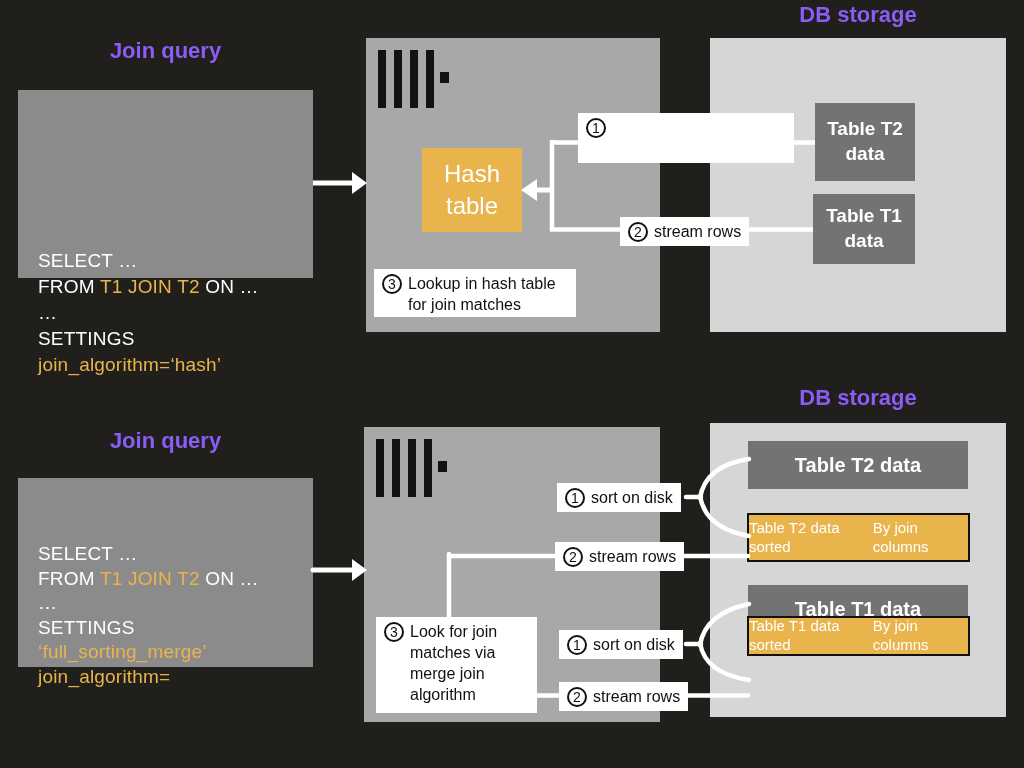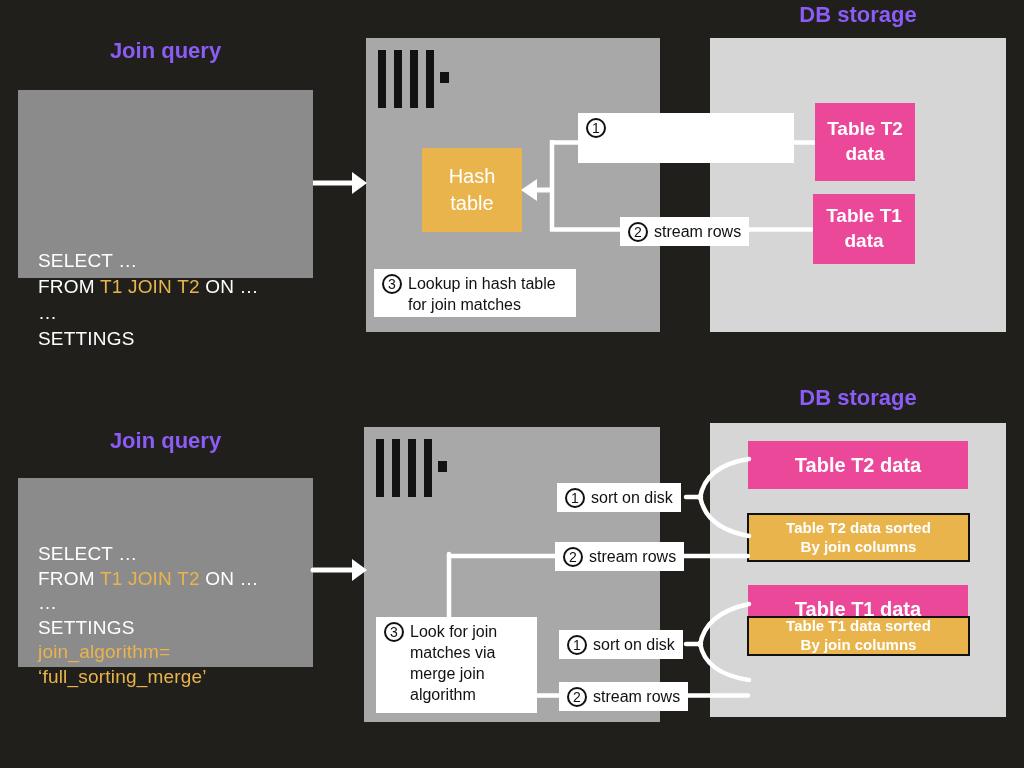--- a/index.html
+++ b/index.html
@@ -20,34 +20,34 @@
     position:absolute;left:20px;color:#ffffff;font-size:19px;font-weight:500;
     letter-spacing:.2px;white-space:nowrap;margin-top:42px;
   }
   .yellow{color:#e9b44c;}
   .server-box{position:absolute;background:#a8a8a8;z-index:1;}
   .db-box{position:absolute;background:#d6d6d6;z-index:1;}
   .ch-logo{position:absolute;left:12px;top:12px;display:flex;align-items:center;z-index:2;}
   .ch-logo .bar{width:8px;height:58px;background:#121212;margin-right:8px;}
   .ch-logo .dot{width:9px;height:11px;background:#121212;margin-left:-2px;transform:translateY(-2px);}
   .hash-box{
-    position:absolute;background:#e9b44c;color:#ffffff;font-size:20px;font-weight:500;
+    position:absolute;background:#e9b44c;color:#ffffff;font-size:24px;font-weight:500;
     display:flex;align-items:center;justify-content:center;text-align:center;
     padding:0 17px;box-sizing:border-box;line-height:1.35;z-index:2;
   }
   .dark-table{
-    position:absolute;background:#ec4899;color:#ffffff;font-weight:700;
+    position:absolute;background:#737373;color:#ffffff;font-weight:700;
     display:flex;align-items:center;justify-content:center;text-align:center;
     line-height:1.3;z-index:2;box-sizing:border-box;
   }
   .dark-table.small{font-size:19px;padding:0 10px;}
   .dark-table.wide{font-size:20px;}
   .sorted-table{
     position:absolute;background:#e9b44c;border:2px solid #111111;color:#ffffff;
-    font-size:15px;font-weight:700;display:flex;flex-direction:column;
+    font-size:15px;font-weight:400;display:flex;flex-direction:row;
     align-items:center;justify-content:center;text-align:left;line-height:1.25;
     z-index:2;box-sizing:border-box;
   }
   .callout{
     position:absolute;background:#ffffff;color:#111111;font-size:16px;
     display:flex;align-items:flex-start;padding:4px 8px;box-sizing:border-box;
     line-height:1.32;z-index:4;
   }
   .callout.nowrap{white-space:nowrap;}
   .circ{
@@ -90,20 +90,21 @@
   </svg>
 
   <div class="title" style="left:18px;top:38px;width:295px">Join query</div>
 
   <div class="query-box" style="left:18px;top:90px;width:295px;height:188px">
     <div class="query-text" style="top:116px;line-height:26px">
       <div><span>SELECT …</span></div>
       <div><span>FROM </span><span class="yellow">T1 JOIN T2</span><span> ON …</span></div>
       <div>…</div>
       <div>SETTINGS</div>
+      <div class="yellow">join_algorithm=‘hash’</div>
     </div>
   </div>
 
   <div class="server-box" style="left:366px;top:38px;width:294px;height:294px">
     <div class="ch-logo">
       <span class="bar"></span>
       <span class="bar"></span>
       <span class="bar"></span>
       <span class="bar"></span>
       <span class="dot"></span>
@@ -134,22 +135,22 @@
   </div>
 
   <div class="title" style="left:18px;top:428px;width:295px">Join query</div>
 
   <div class="query-box" style="left:18px;top:478px;width:295px;height:189px">
     <div class="query-text" style="top:22px;line-height:24.5px">
       <div><span>SELECT …</span></div>
       <div><span>FROM </span><span class="yellow">T1 JOIN T2</span><span> ON …</span></div>
       <div>…</div>
       <div>SETTINGS</div>
+      <div class="yellow">‘full_sorting_merge’</div>
       <div class="yellow">join_algorithm=</div>
-      <div class="yellow">‘full_sorting_merge’</div>
     </div>
   </div>
 
   <div class="server-box" style="left:364px;top:427px;width:296px;height:295px">
     <div class="ch-logo">
       <span class="bar"></span>
       <span class="bar"></span>
       <span class="bar"></span>
       <span class="bar"></span>
       <span class="dot"></span>

